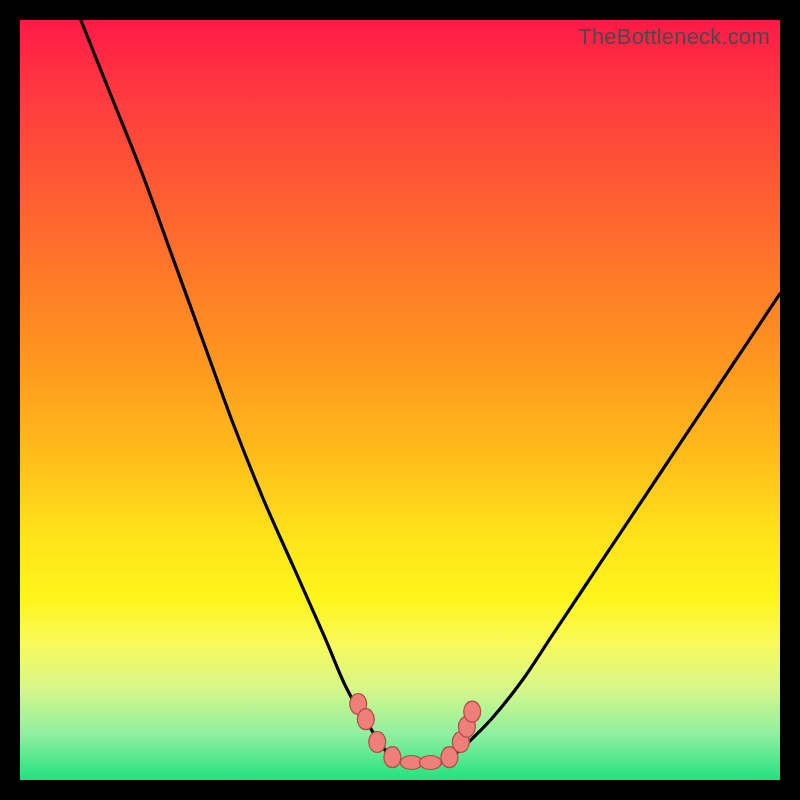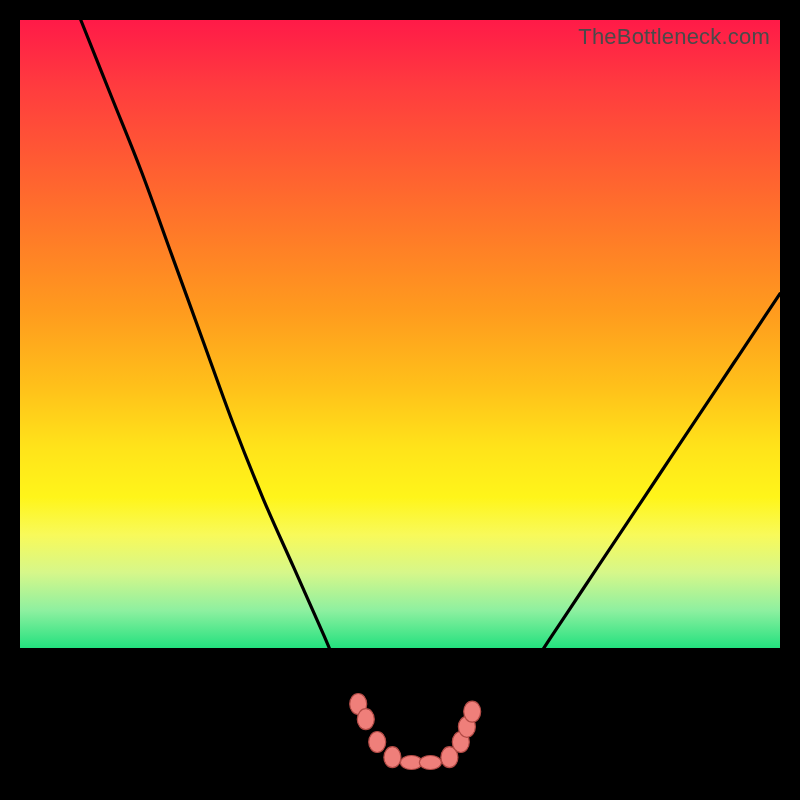--- a/index.html
+++ b/index.html
@@ -15,21 +15,21 @@
     position: relative;
     width: 800px;
     height: 800px;
     background: #000;
   }
   .plot-area {
     position: absolute;
     left: 20px;
     top: 20px;
     width: 760px;
-    height: 628px;
+    height: 760px;
     background: linear-gradient(to bottom,
       #ff1a48 0%,
       #ff3a3f 10%,
       #ff5a33 22%,
       #ff7a28 34%,
       #ff9a1e 46%,
       #ffbf1a 58%,
       #ffe31a 68%,
       #fff51a 76%,
       #f8fa5a 82%,

